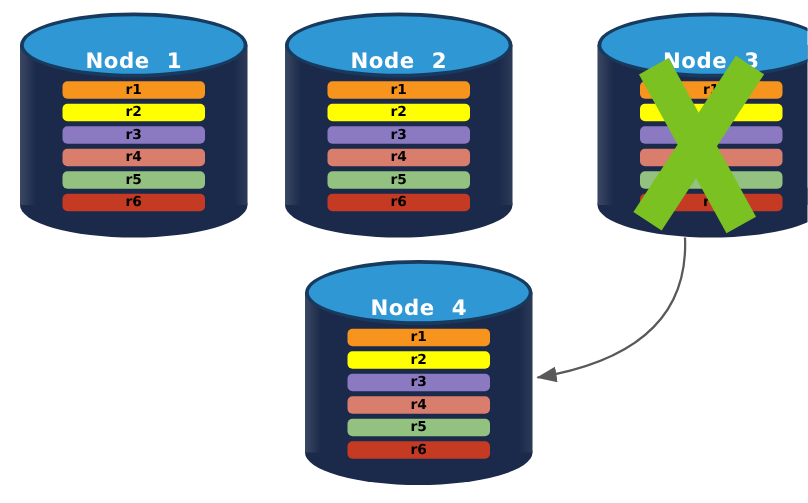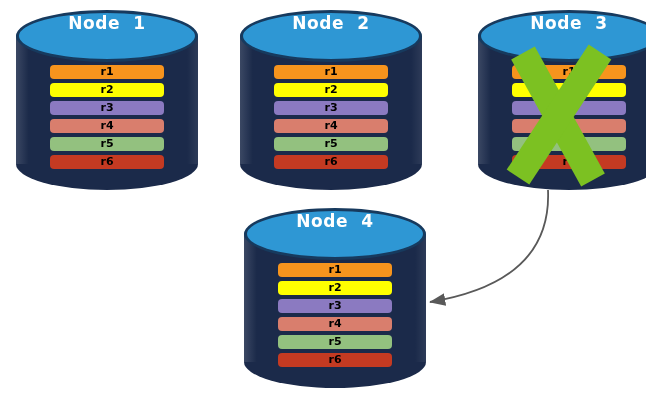--- a/index.html
+++ b/index.html
@@ -6,21 +6,21 @@
   body{font-family:"DejaVu Sans","Liberation Sans",sans-serif;background:#fff;}
   .stage{position:relative;width:646px;height:402px;background:var(--background,#fff);overflow:hidden;}
 
   .node{position:absolute;width:182px;height:180px;}
   .cyl-body{position:absolute;left:0;top:26px;width:182px;height:128px;
     background:linear-gradient(90deg,rgba(255,255,255,.14),rgba(255,255,255,0) 7%,rgba(255,255,255,0) 94%,rgba(255,255,255,.08)),var(--cylinder-body,#1B2A4A);}
   .cyl-bottom{position:absolute;left:0;top:128px;width:182px;height:52px;border-radius:50%;
     background:var(--cylinder-body,#1B2A4A);}
   .cyl-top{position:absolute;left:0;top:0;width:182px;height:52px;border-radius:50%;
     background:var(--cylinder-top,#2E97D4);border:3px solid var(--cylinder-top-border,#173A5E);
-    box-sizing:border-box;display:flex;align-items:flex-start;justify-content:center;z-index:2;}
+    box-sizing:border-box;display:flex;align-items:flex-end;justify-content:center;z-index:2;}
   .node-label{color:var(--node-label,#fff);font-size:17px;font-weight:700;
     word-spacing:7px;letter-spacing:.5px;}
 
   .records{position:absolute;left:34px;top:55px;width:114px;z-index:3;}
   .record{height:14px;border-radius:4px;margin-bottom:4px;text-align:center;
     color:var(--record-label,#000);font-size:11px;font-weight:700;line-height:14px;}
 
   .x-overlay{position:absolute;left:0;top:0;width:182px;height:180px;z-index:5;}
   .x-overlay line{stroke:var(--failure-x,#7CC122);stroke-width:27;stroke-linecap:butt;}
 
@@ -42,21 +42,21 @@
     <div class="records">
       <div class="record" style="background: rgb(247, 148, 29);">r1</div>
       <div class="record" style="background: rgb(255, 255, 0);">r2</div>
       <div class="record" style="background: rgb(139, 122, 193);">r3</div>
       <div class="record" style="background: rgb(217, 126, 109);">r4</div>
       <div class="record" style="background: rgb(147, 193, 127);">r5</div>
       <div class="record" style="background: rgb(196, 58, 34);">r6</div>
     </div>
   </div>
 
-  <div class="node" style="left:240px;top:10px;text-decoration:underline;">
+  <div class="node" style="left:228px;top:10px;text-decoration:underline;">
     <div class="cyl-bottom"></div>
     <div class="cyl-body"></div>
     <div class="cyl-top">
       <span class="node-label">Node 2</span>
     </div>
     <div class="records">
       <div class="record" style="background: rgb(247, 148, 29);">r1</div>
       <div class="record" style="background: rgb(255, 255, 0);">r2</div>
       <div class="record" style="background: rgb(139, 122, 193);">r3</div>
       <div class="record" style="background: rgb(217, 126, 109);">r4</div>

